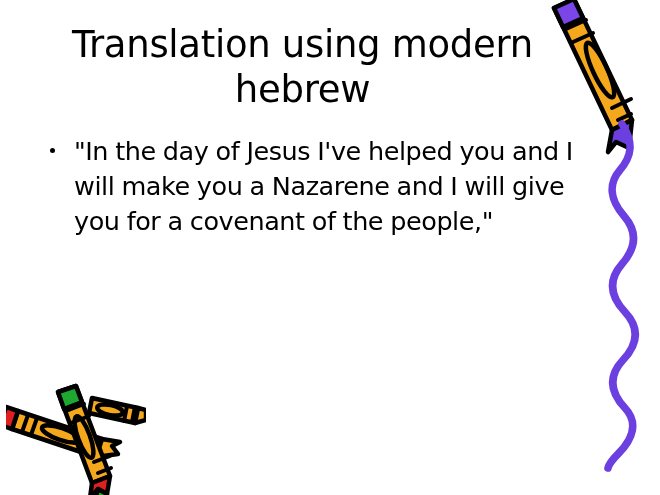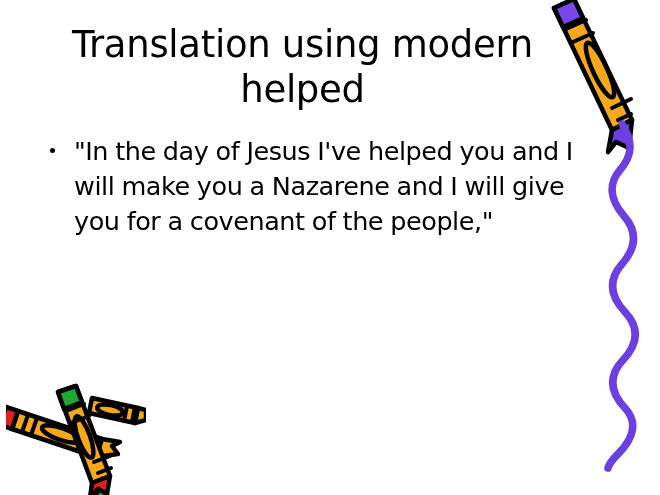--- a/index.html
+++ b/index.html
@@ -76,21 +76,21 @@
   .art-crayon-tr { left: 530px; top: -4px; }
   .art-squiggle  { left: 592px; top: 120px; }
   .art-crayons-bl{ left: 6px;  top: 380px; }
 </style>
 </head>
 <body>
 
 <div class="slide">
 
   <div class="slide-title">Translation using modern
-helped</div>
+hebrew</div>
 
   <div class="body-block">
     <div class="bullet-row">
       <span class="bullet-dot"></span>
       <span class="bullet-text">"In the day of Jesus I've helped you and I will make you a Nazarene and I will give you for a covenant of the people,"</span>
     </div>
   </div>
 
   <div class="art art-crayon-tr">
     <svg width="130" height="160" viewBox="0 0 130 160">

